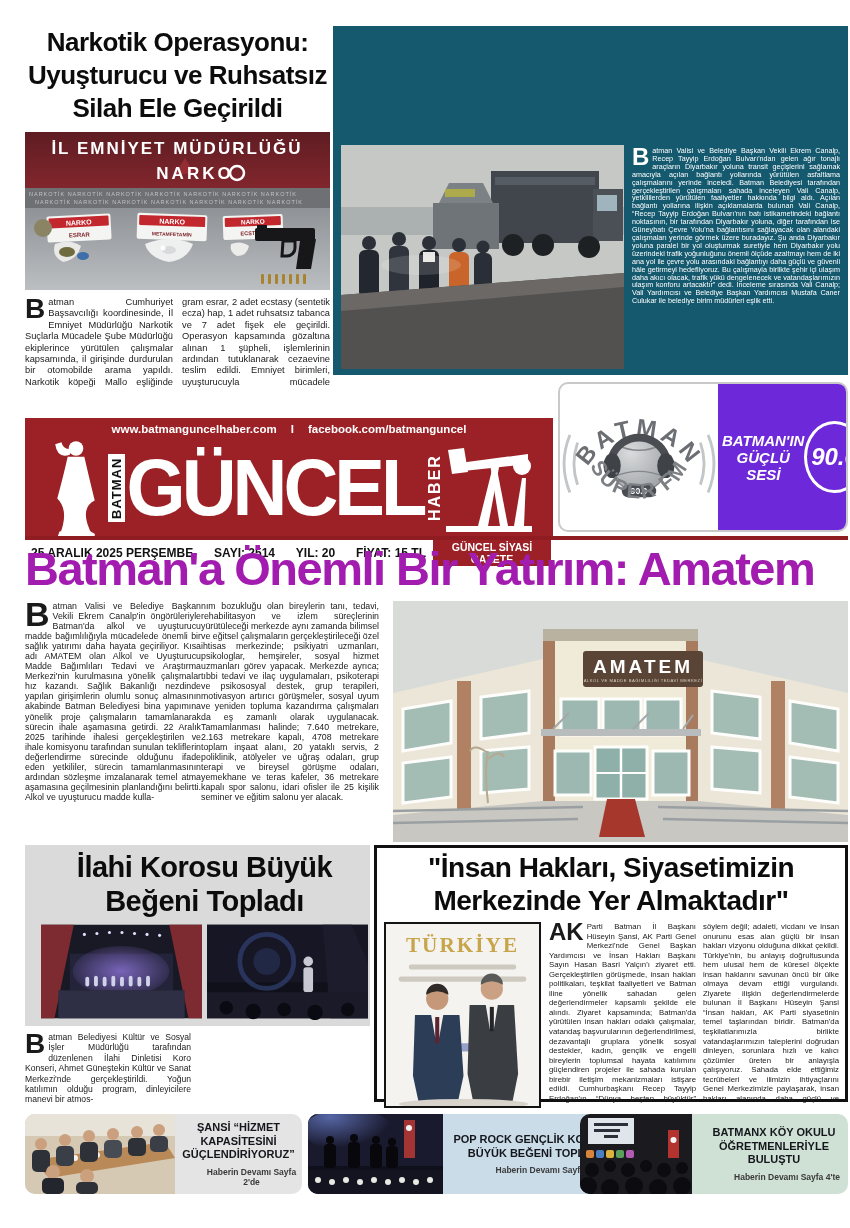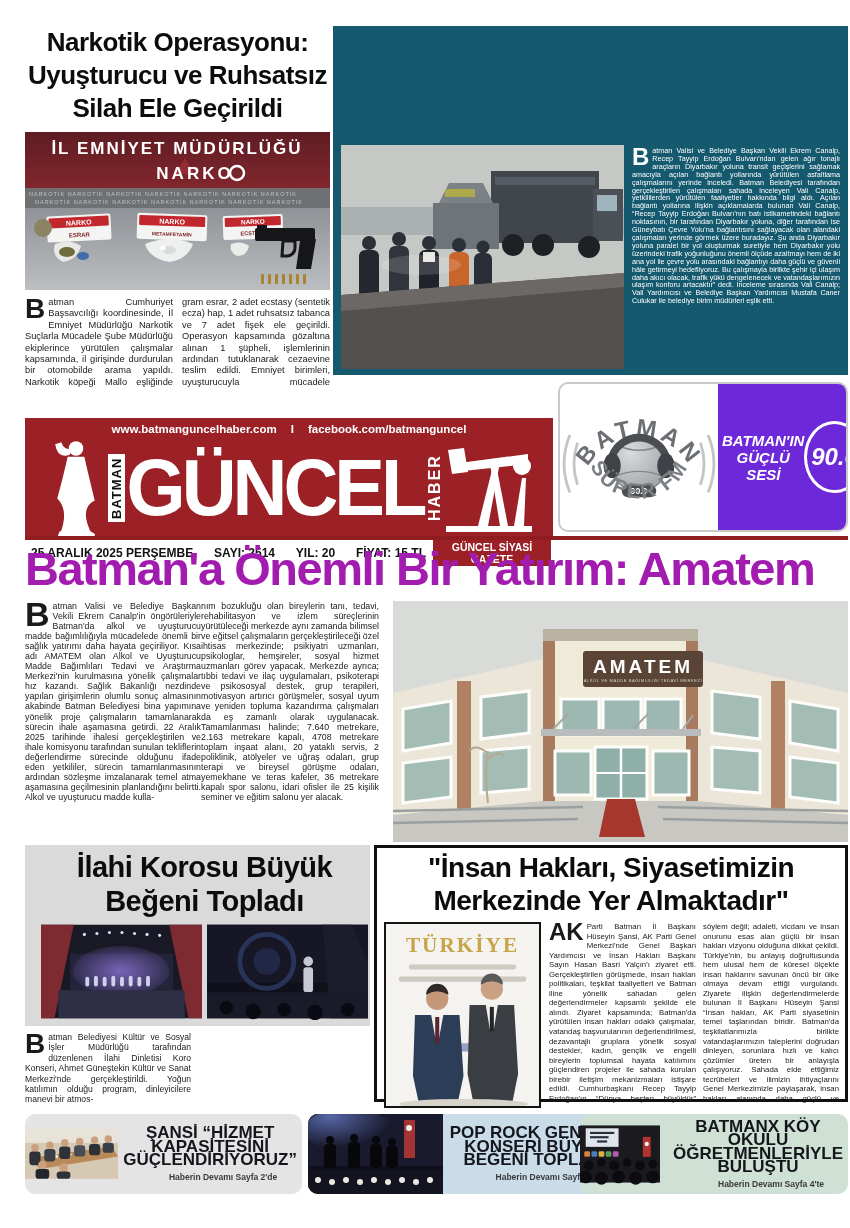--- a/index.html
+++ b/index.html
@@ -73,21 +73,21 @@
   #in-photo{position:absolute;left:7px;top:0;border:2px solid #141414;background:#f4f2ee;}
   #in-col1{position:absolute;left:172px;top:0;width:147px;height:182px;font-size:7.8px;line-height:9.55px;}
   #in-col2{position:absolute;left:326px;top:0;width:136px;height:182px;font-size:7.8px;line-height:9.55px;}
 
   
   .teaser{position:absolute;top:1114px;height:80px;border-radius:10px;overflow:hidden;display:flex;}
   #teaser-1{left:25px;width:277px;background:#e4e4e4;}
   #teaser-2{left:308px;width:320px;background:#c9dce8;}
   #teaser-3{left:580px;width:268px;background:#cfe0d5;gap:8px;}
   .teaser .txt{flex:1;display:flex;flex-direction:column;align-items:center;justify-content:center;padding:2px 5px;text-align:center;}
-  .teaser .ttl{font-weight:800;font-size:17px;line-height:13.5px;color:#14161c;}
+  .teaser .ttl{font-weight:800;font-size:11px;line-height:13.5px;color:#14161c;}
   .teaser .more{font-weight:700;font-size:8.5px;color:#3a3a3a;margin-top:5px;padding-left:26px;}
 </style>
 </head>
 <body>
 
 <div id="page">
 
   <div id="art-narkotik" class="abs">
     <div class="headline">
       <div>Narkotik Operasyonu:</div>

